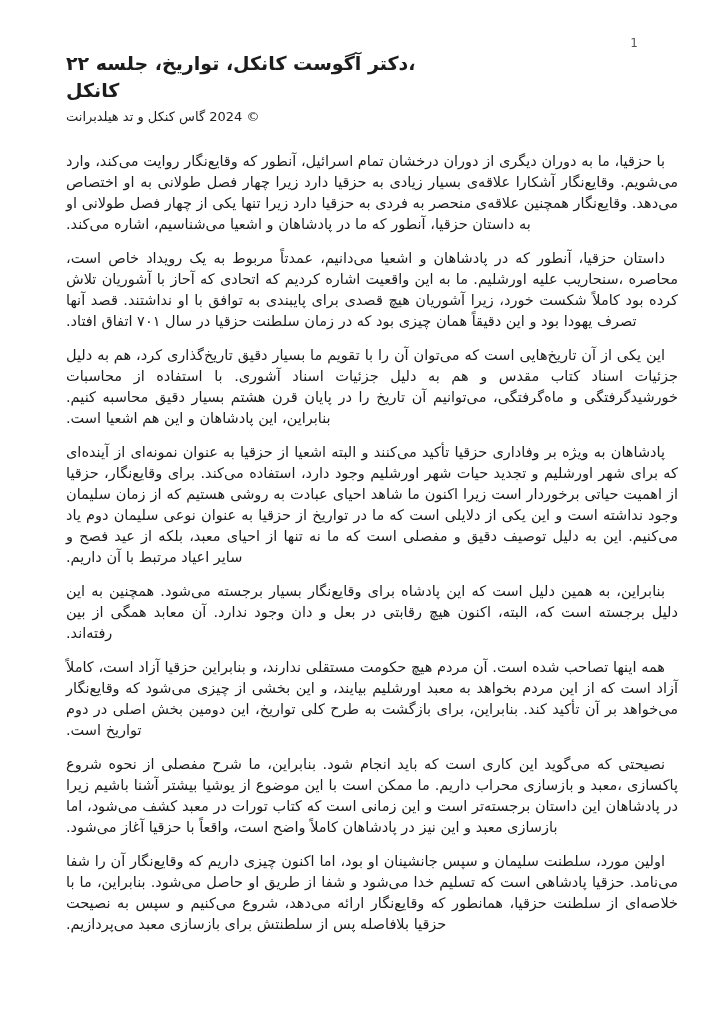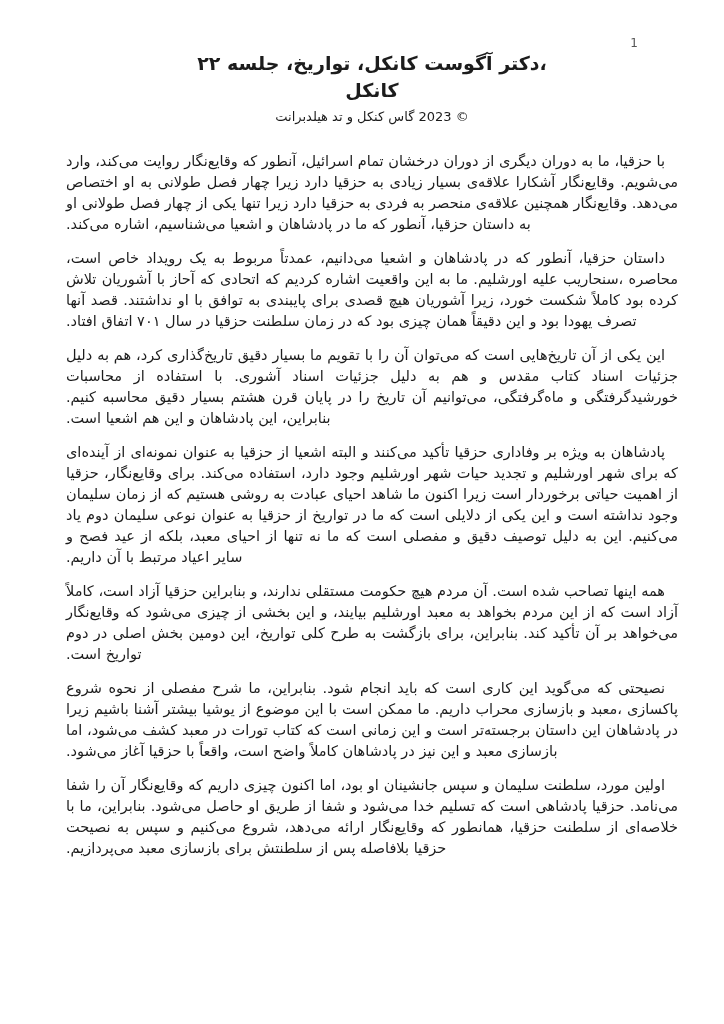--- a/index.html
+++ b/index.html
@@ -16,21 +16,21 @@
   }
   .pagenum {
     position: absolute;
     top: 36px;
     right: 86px;
     font-size: 12px;
     color: #555555;
   }
   .header {
     direction: rtl;
-    text-align: center;
+    text-align: left;
     margin-top: 50px;
     padding: 0 46px 0 66px;
   }
   .title-line {
     font-size: 19px;
     font-weight: bold;
     line-height: 1.42;
   }
   .copyright {
     direction: rtl;
@@ -55,26 +55,27 @@
 </head>
 <body>
 
 <div class="page">
 
   <div class="pagenum">1</div>
 
   <div class="header">
     <div class="title-line">،دکتر آگوست کانکل، تواریخ، جلسه ۲۲</div>
     <div class="title-line">کانکل</div>
-    <div class="copyright">© 2023 گاس کنکل و تد هیلدبرانت</div>
+    <div class="copyright">© 2024 گاس کنکل و تد هیلدبرانت</div>
   </div>
 
   <div class="body">
     <p class="para">با حزقیا، ما به دوران دیگری از دوران درخشان تمام اسرائیل، آنطور که وقایع‌نگار روایت می‌کند، وارد می‌شویم. وقایع‌نگار آشکارا علاقه‌ی بسیار زیادی به حزقیا دارد زیرا چهار فصل طولانی به او اختصاص می‌دهد. وقایع‌نگار همچنین علاقه‌ی منحصر به فردی به حزقیا دارد زیرا تنها یکی از چهار فصل طولانی او به داستان حزقیا، آنطور که ما در پادشاهان و اشعیا می‌شناسیم، اشاره می‌کند.</p>
     <p class="para">داستان حزقیا، آنطور که در پادشاهان و اشعیا می‌دانیم، عمدتاً مربوط به یک رویداد خاص است، محاصره ،سنحاریب علیه اورشلیم. ما به این واقعیت اشاره کردیم که اتحادی که آحاز با آشوریان تلاش کرده بود کاملاً شکست خورد، زیرا آشوریان هیچ قصدی برای پایبندی به توافق با او نداشتند. قصد آنها تصرف یهودا بود و این دقیقاً همان چیزی بود که در زمان سلطنت حزقیا در سال ۷۰۱ اتفاق افتاد.</p>
     <p class="para">این یکی از آن تاریخ‌هایی است که می‌توان آن را با تقویم ما بسیار دقیق تاریخ‌گذاری کرد، هم به دلیل جزئیات اسناد کتاب مقدس و هم به دلیل جزئیات اسناد آشوری. با استفاده از محاسبات خورشیدگرفتگی و ماه‌گرفتگی، می‌توانیم آن تاریخ را در پایان قرن هشتم بسیار دقیق محاسبه کنیم. بنابراین، این پادشاهان و این هم اشعیا است.</p>
     <p class="para">پادشاهان به ویژه بر وفاداری حزقیا تأکید می‌کنند و البته اشعیا از حزقیا به عنوان نمونه‌ای از آینده‌ای که برای شهر اورشلیم و تجدید حیات شهر اورشلیم وجود دارد، استفاده می‌کند. برای وقایع‌نگار، حزقیا از اهمیت حیاتی برخوردار است زیرا اکنون ما شاهد احیای عبادت به روشی هستیم که از زمان سلیمان وجود نداشته است و این یکی از دلایلی است که ما در تواریخ از حزقیا به عنوان نوعی سلیمان دوم یاد می‌کنیم. این به دلیل توصیف دقیق و مفصلی است که ما نه تنها از احیای معبد، بلکه از عید فصح و سایر اعیاد مرتبط با آن داریم.</p>
+    <p class="para">بنابراین، به همین دلیل است که این پادشاه برای وقایع‌نگار بسیار برجسته می‌شود. همچنین به این دلیل برجسته است که، البته، اکنون هیچ رقابتی در بعل و دان وجود ندارد. آن معابد همگی از بین رفته‌اند.</p>
     <p class="para">همه اینها تصاحب شده است. آن مردم هیچ حکومت مستقلی ندارند، و بنابراین حزقیا آزاد است، کاملاً آزاد است که از این مردم بخواهد به معبد اورشلیم بیایند، و این بخشی از چیزی می‌شود که وقایع‌نگار می‌خواهد بر آن تأکید کند. بنابراین، برای بازگشت به طرح کلی تواریخ، این دومین بخش اصلی در دوم تواریخ است.</p>
     <p class="para">نصیحتی که می‌گوید این کاری است که باید انجام شود. بنابراین، ما شرح مفصلی از نحوه شروع پاکسازی ،معبد و بازسازی محراب داریم. ما ممکن است با این موضوع از یوشیا بیشتر آشنا باشیم زیرا در پادشاهان این داستان برجسته‌تر است و این زمانی است که کتاب تورات در معبد کشف می‌شود، اما بازسازی معبد و این نیز در پادشاهان کاملاً واضح است، واقعاً با حزقیا آغاز می‌شود.</p>
     <p class="para">اولین مورد، سلطنت سلیمان و سپس جانشینان او بود، اما اکنون چیزی داریم که وقایع‌نگار آن را شفا می‌نامد. حزقیا پادشاهی است که تسلیم خدا می‌شود و شفا از طریق او حاصل می‌شود. بنابراین، ما با خلاصه‌ای از سلطنت حزقیا، همانطور که وقایع‌نگار ارائه می‌دهد، شروع می‌کنیم و سپس به نصیحت حزقیا بلافاصله پس از سلطنتش برای بازسازی معبد می‌پردازیم.</p>
   </div>
 
 </div>
 
 </body></html>

